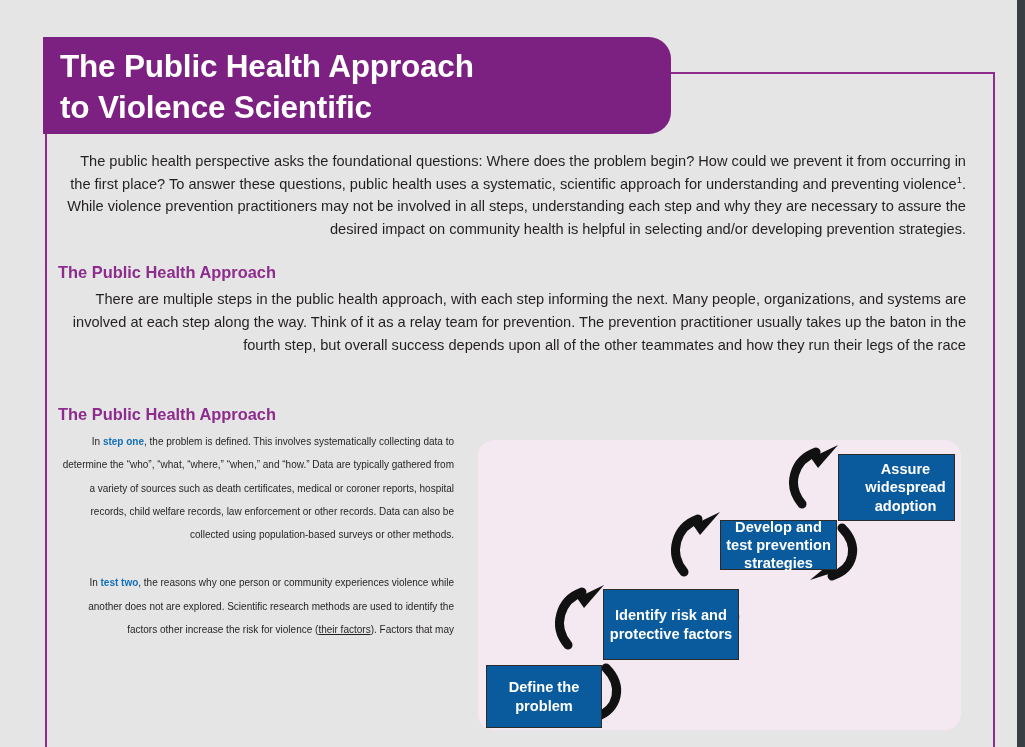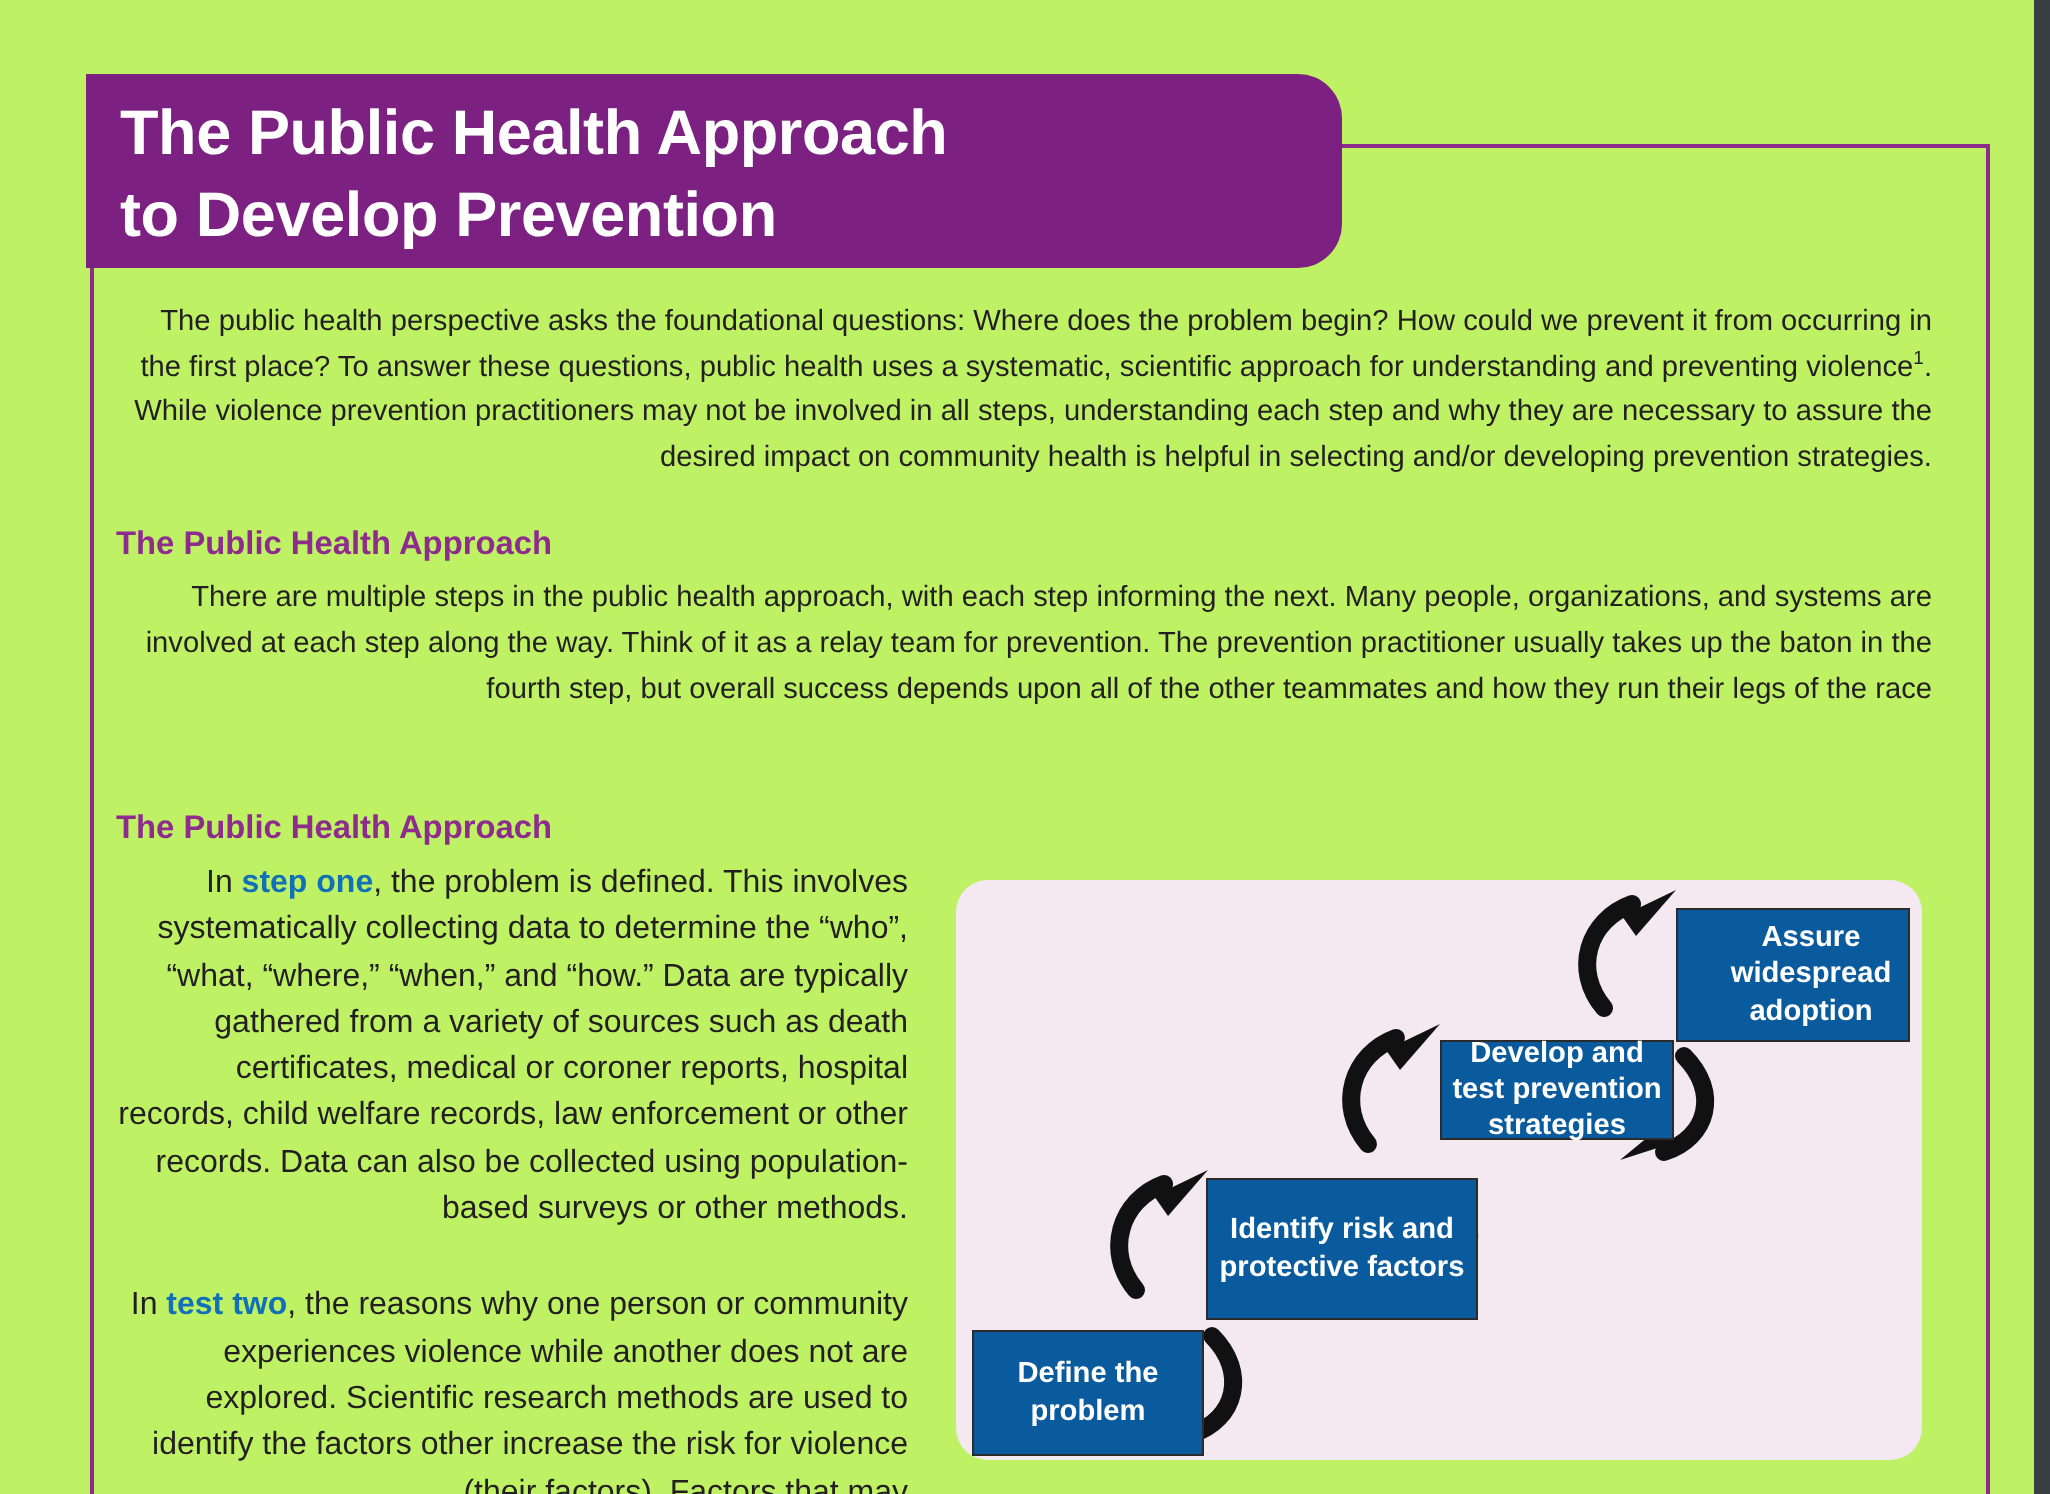--- a/index.html
+++ b/index.html
@@ -14,21 +14,21 @@
     font-family: "Liberation Sans", sans-serif;
     position: relative;
   }
 
   
   #page {
     position: absolute;
     left: 0; top: 0;
     width: 1018px;
     height: 747px;
-    background: #bef264;
+    background: #e5e5e5;
     overflow: hidden;
   }
   
   #page-edge {
     position: absolute;
     left: 1017px; top: 0;
     width: 8px; height: 747px;
     background: #3a3f45;
   }
 
@@ -78,21 +78,21 @@
     line-height: 23px;
   }
   .gap-lg { height: 21px; }
   .step-em { color: #1270b8; font-weight: bold; }
   .underline { text-decoration: underline; }
   sup { font-size: 9.5px; vertical-align: super; line-height: 0; }
 
   
   #lower { position: absolute; left: 58px; top: 403px; width: 940px; }
   #left-col { position: absolute; left: 0; top: 0; width: 396px; }
-  #left-col p.body { font-size: 16px; line-height: 23.3px; }
+  #left-col p.body { font-size: 10px; line-height: 23.3px; }
 
   
   #diagram {
     position: absolute;
     left: 478px; top: 440px;
     width: 483px; height: 290px;
     background: #f4e8f1;
     border-radius: 16px;
   }
   #diagram-svg { position: absolute; left: 0; top: 0; }
@@ -121,21 +121,21 @@
 <body>
 
 <div id="page">
 
   <div class="frame-line" id="frame-left"></div>
   <div class="frame-line" id="frame-top"></div>
   <div class="frame-line" id="frame-right"></div>
 
   <div id="banner">
     <div class="line">The Public Health Approach</div>
-    <div class="line">to Develop Prevention</div>
+    <div class="line">to Violence Scientific</div>
   </div>
 
   <div id="content">
     <p class="body"><span>The public health perspective asks the foundational questions: Where does the problem begin?  How could we prevent it from occurring in the first place?  To answer these questions, public health uses a systematic, scientific approach for understanding and preventing violence</span><sup>1</sup><span>.  While violence prevention practitioners may not be involved in all steps, understanding each step and why they are necessary to assure the desired impact on community health is helpful in selecting and/or developing prevention strategies.</span></p>
 
     <div class="gap-lg"></div>
 
     <h2 class="section">The Public Health Approach</h2>
     <p class="body">There are multiple steps in the public health approach, with each step informing the next.  Many people, organizations, and systems are involved at each step along the way.  Think of it as a relay team for prevention. The prevention practitioner usually takes up the baton in the fourth step, but overall success depends upon all of the other teammates and how they run their legs of the race</p>
   </div>

